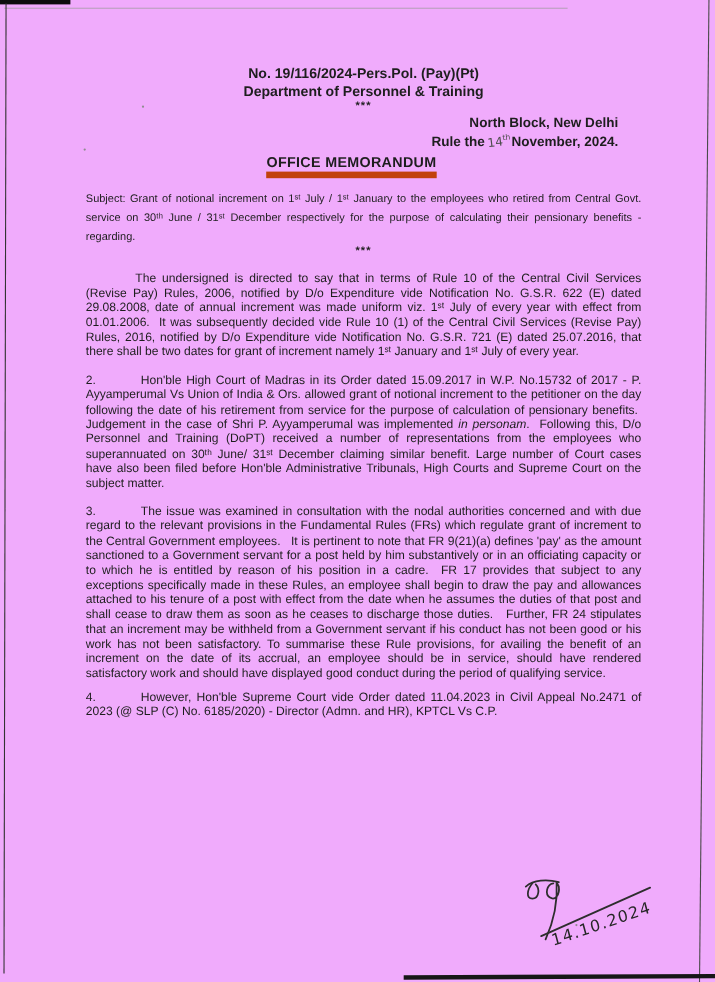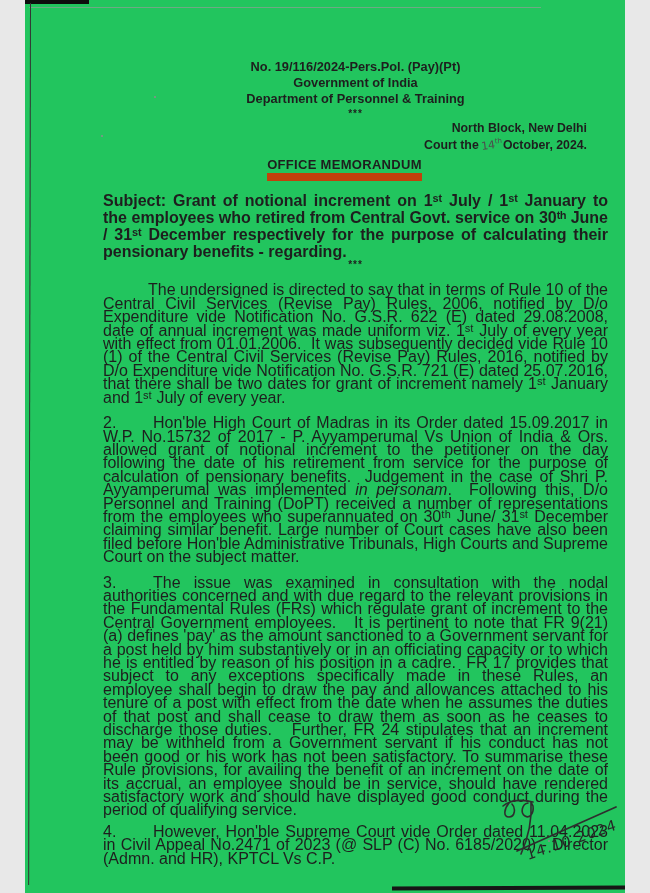--- a/index.html
+++ b/index.html
@@ -1,18 +1,18 @@
 <!DOCTYPE html>
 <html><head>
 <meta charset="utf-8">
 <style>
   html,body { margin:0; padding:0; background:#e8e8e8; }
   .page {
-    position:relative; width:600px; height:893px; margin:0 auto;
-    background:#22c55e; overflow:hidden;
+    position:relative; width:650px; height:893px; margin:0 auto;
+    background:#f0abfc; overflow:hidden;
     font-family:"Liberation Sans","DejaVu Sans",sans-serif;
     color:#1e1e1e;
     -webkit-font-smoothing:antialiased;
   }
   
   .corner-bar   { position:absolute; left:0; top:0; width:64px; height:4px; background:#0d0d0d; }
   .edge-top     { position:absolute; left:4px; top:7px; width:512px; height:1px; background:#9a9a9a; opacity:.65; }
   .edge-left    { position:absolute; left:5px; top:3px; width:1px; height:882px; background:#333; transform:rotate(.12deg); transform-origin:top; }
   .edge-right   { position:absolute; left:644px; top:0; width:1px; height:893px; background:#4a4a4a; transform:rotate(.55deg); transform-origin:top; }
   .bottom-bar   { position:absolute; left:367px; top:886px; width:283px; height:4px; background:#161616; transform:rotate(-.25deg); }
@@ -20,24 +20,24 @@
   
   .content { position:absolute; left:78px; top:0; width:505px; }
   .center  { text-align:center; }
   .hdr     { font-weight:bold; font-size:12.8px; line-height:16.2px; margin:0; }
   .ref-no  { margin-top:59px; }
   .stars   { font-weight:bold; font-size:10px; line-height:9px; margin:1px 0 0 0; letter-spacing:1px; }
   .place-date { text-align:right; font-weight:bold; font-size:12.3px; line-height:14.6px; margin:3px 21px 0 0; }
   .hand-day { display:inline-block; font-family:"DejaVu Sans",sans-serif; font-weight:400; color:#4d4d4d; font-size:11px; transform:rotate(-7deg); margin:0 1px 0 2px; }
   .hand-day sup { font-size:7px; }
   .om-title { text-align:center; margin:2px 22px 0 0; }
-  .om-title span { display:inline-block; font-weight:bold; font-size:13px; letter-spacing:.3px; border-bottom:8px solid #c2410c; padding-bottom:1px; }
-  .subject { font-weight:bold; font-size:16px; line-height:17px; text-align:justify; margin:11px 0 0 0; }
+  .om-title span { display:inline-block; font-weight:bold; font-size:13px; letter-spacing:.3px; border-bottom:6px solid #c2410c; padding-bottom:1px; }
+  .subject { font-weight:normal; font-size:10px; line-height:17px; text-align:justify; margin:11px 0 0 0; }
   .stars2  { margin-top:0; }
-  .body-para { font-size:16px; line-height:13.4px; text-align:justify; margin:12px 0 0 0; }
+  .body-para { font-size:11px; line-height:13.4px; text-align:justify; margin:12px 0 0 0; }
   .body-para.first { text-indent:45px; margin-top:14px; }
   .pnum { display:inline-block; width:50px; }
   .ital { font-style:italic; }
   .p4 { margin-top:8px; }
   
   .signature { position:absolute; left:470px; top:792px; }
   .sig-stroke { stroke:#2e2e2e; fill:none; stroke-linecap:round; }
   .sig-date { font-family:"DejaVu Sans",sans-serif; font-size:14.5px; letter-spacing:1.2px; fill:#272727; }
 </style>
 </head>
@@ -50,27 +50,26 @@
   <div class="edge-left"></div>
   <div class="edge-right"></div>
   <div class="bottom-bar"></div>
   <div class="speck" style="left:129px; top:96px;"></div>
   <div class="speck" style="left:76px; top:135px;"></div>
   <div class="speck" style="left:523px; top:840px;"></div>
 
   <div class="content">
 
     <p class="hdr center ref-no">No. 19/116/2024-Pers.Pol. (Pay)(Pt)</p>
-    <p class="hdr center">Government of India</p>
     <p class="hdr center">Department of Personnel &amp; Training</p>
     <p class="stars center">***</p>
 
     <div class="place-date">
       <div>North Block, New Delhi</div>
-      <div><span>Court the</span><span class="hand-day"><span>14</span><sup>th</sup></span><span>October, 2024.</span></div>
+      <div><span>Rule the</span><span class="hand-day"><span>14</span><sup>th</sup></span><span>November, 2024.</span></div>
     </div>
 
     <div class="om-title">
       <span>OFFICE MEMORANDUM</span>
     </div>
 
     <p class="subject">Subject: Grant of notional increment on 1ˢᵗ July / 1ˢᵗ January to the employees who retired from Central Govt. service on 30ᵗʰ June / 31ˢᵗ December respectively for the purpose of calculating their pensionary benefits - regarding.</p>
     <p class="stars stars2 center">***</p>
 
     <p class="body-para first">The undersigned is directed to say that in terms of Rule 10 of the Central Civil Services (Revise Pay) Rules, 2006, notified by D/o Expenditure vide Notification No. G.S.R. 622 (E) dated 29.08.2008, date of annual increment was made uniform viz. 1ˢᵗ July of every year with effect from 01.01.2006.&nbsp; It was subsequently decided vide Rule 10 (1) of the Central Civil Services (Revise Pay) Rules, 2016, notified by D/o Expenditure vide Notification No. G.S.R. 721 (E) dated 25.07.2016, that there shall be two dates for grant of increment namely 1ˢᵗ January and 1ˢᵗ July of every year.</p>

